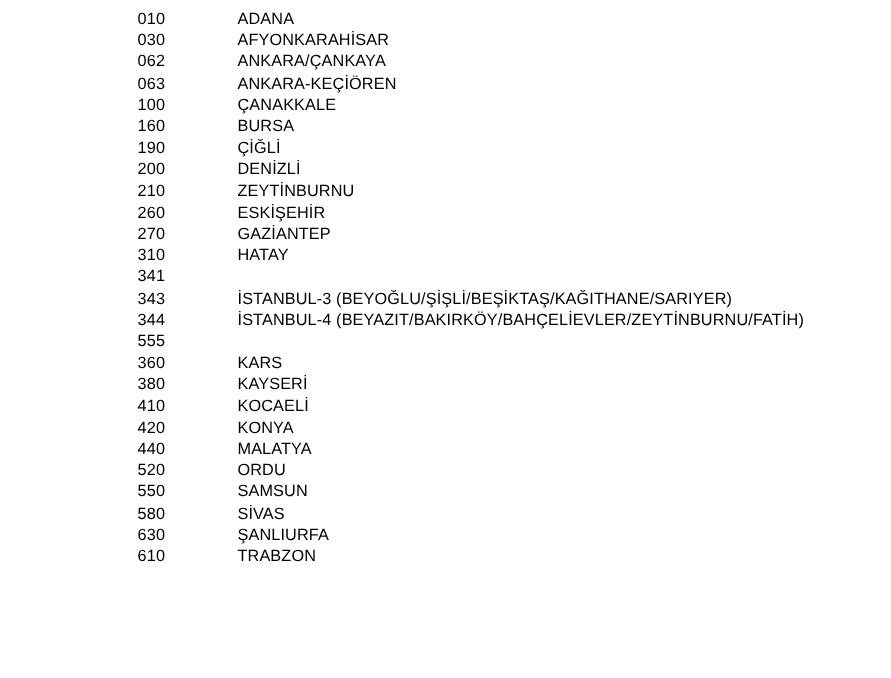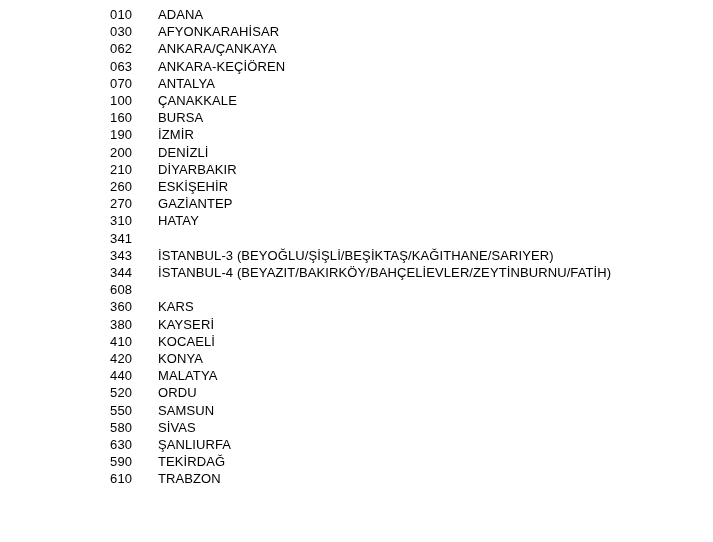--- a/index.html
+++ b/index.html
@@ -26,20 +26,21 @@
   }
   .code {
     width: 48px;
     margin-left: 110px;
     flex: 0 0 auto;
     letter-spacing: 0.2px;
   }
   .name {
     flex: 1 1 auto;
     letter-spacing: 0.1px;
+    margin-left: 32px;
   }
 </style>
 </head>
 <body>
 
 <div id="list-container">
     <div class="row">
       <span class="code">010</span>
       <span class="name">ADANA</span>
     </div>
@@ -49,42 +50,38 @@
     </div>
     <div class="row">
       <span class="code">062</span>
       <span class="name">ANKARA/ÇANKAYA</span>
     </div>
     <div class="row">
       <span class="code">063</span>
       <span class="name">ANKARA-KEÇİÖREN</span>
     </div>
     <div class="row">
-      <span class="code">070</span>
-      <span class="name">ANTALYA</span>
-    </div>
-    <div class="row">
       <span class="code">100</span>
       <span class="name">ÇANAKKALE</span>
     </div>
     <div class="row">
       <span class="code">160</span>
       <span class="name">BURSA</span>
     </div>
     <div class="row">
       <span class="code">190</span>
-      <span class="name">İZMİR</span>
+      <span class="name">ÇİĞLİ</span>
     </div>
     <div class="row">
       <span class="code">200</span>
       <span class="name">DENİZLİ</span>
     </div>
     <div class="row">
       <span class="code">210</span>
-      <span class="name">DİYARBAKIR</span>
+      <span class="name">ZEYTİNBURNU</span>
     </div>
     <div class="row">
       <span class="code">260</span>
       <span class="name">ESKİŞEHİR</span>
     </div>
     <div class="row">
       <span class="code">270</span>
       <span class="name">GAZİANTEP</span>
     </div>
     <div class="row">
@@ -96,21 +93,21 @@
     </div>
     <div class="row">
       <span class="code">343</span>
       <span class="name">İSTANBUL-3 (BEYOĞLU/ŞİŞLİ/BEŞİKTAŞ/KAĞITHANE/SARIYER)</span>
     </div>
     <div class="row">
       <span class="code">344</span>
       <span class="name">İSTANBUL-4 (BEYAZIT/BAKIRKÖY/BAHÇELİEVLER/ZEYTİNBURNU/FATİH)</span>
     </div>
     <div class="row">
-      <span class="code">608</span>
+      <span class="code">555</span>
     </div>
     <div class="row">
       <span class="code">360</span>
       <span class="name">KARS</span>
     </div>
     <div class="row">
       <span class="code">380</span>
       <span class="name">KAYSERİ</span>
     </div>
     <div class="row">
@@ -135,20 +132,16 @@
     </div>
     <div class="row">
       <span class="code">580</span>
       <span class="name">SİVAS</span>
     </div>
     <div class="row">
       <span class="code">630</span>
       <span class="name">ŞANLIURFA</span>
     </div>
     <div class="row">
-      <span class="code">590</span>
-      <span class="name">TEKİRDAĞ</span>
-    </div>
-    <div class="row">
       <span class="code">610</span>
       <span class="name">TRABZON</span>
     </div>
   </div>
 
 </body></html>

